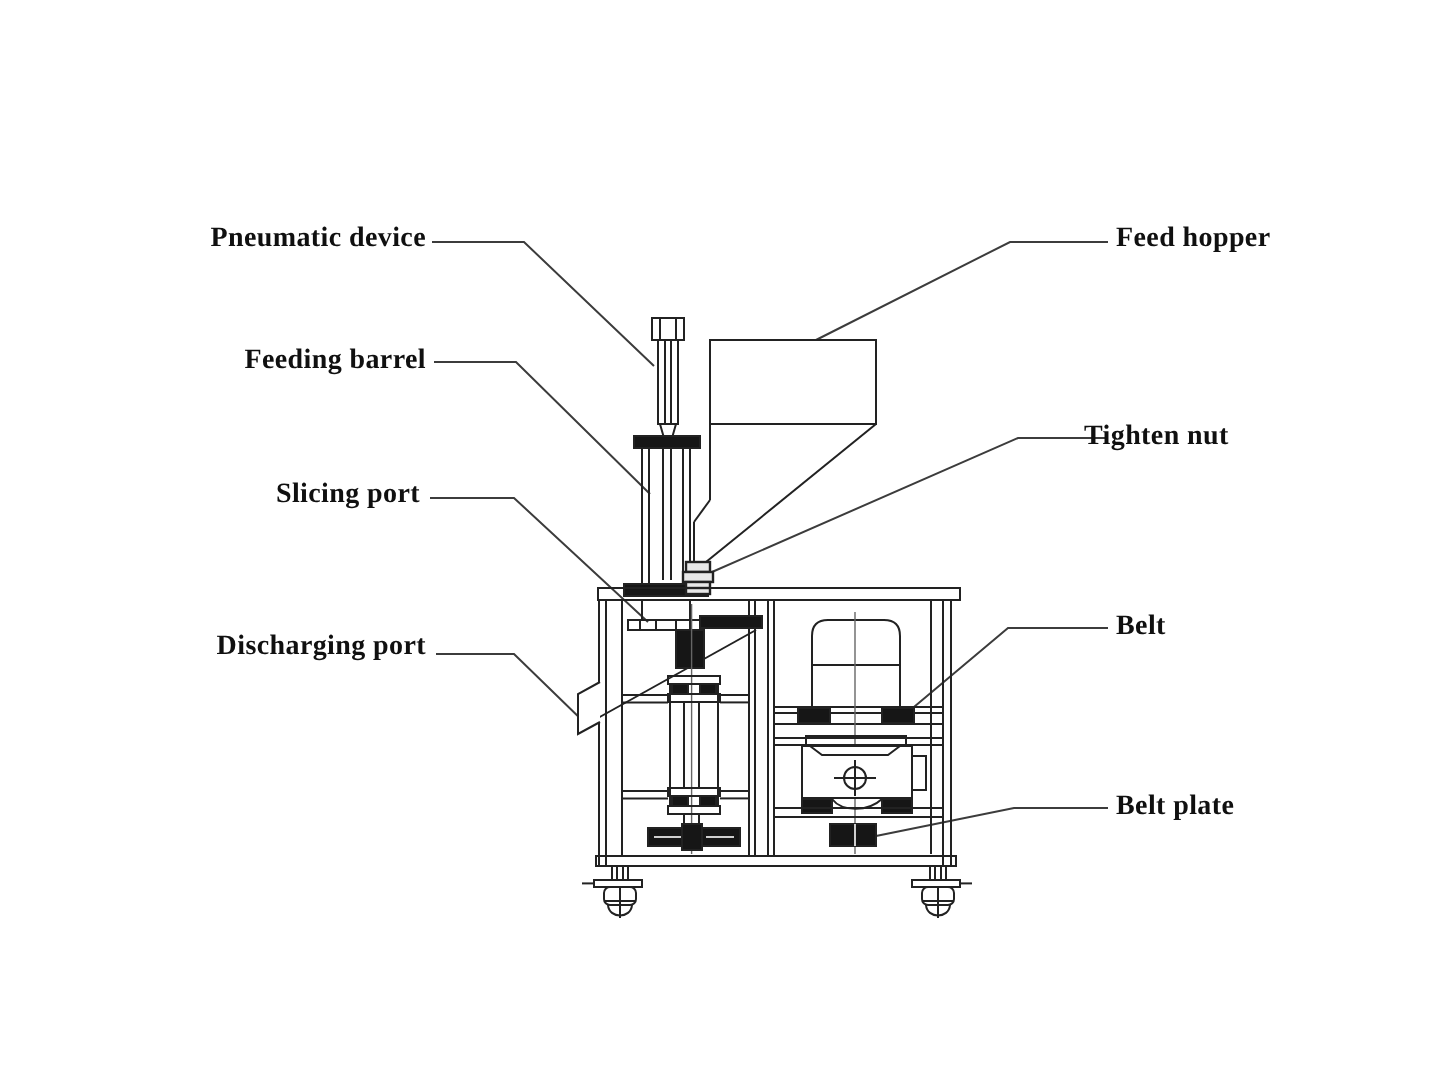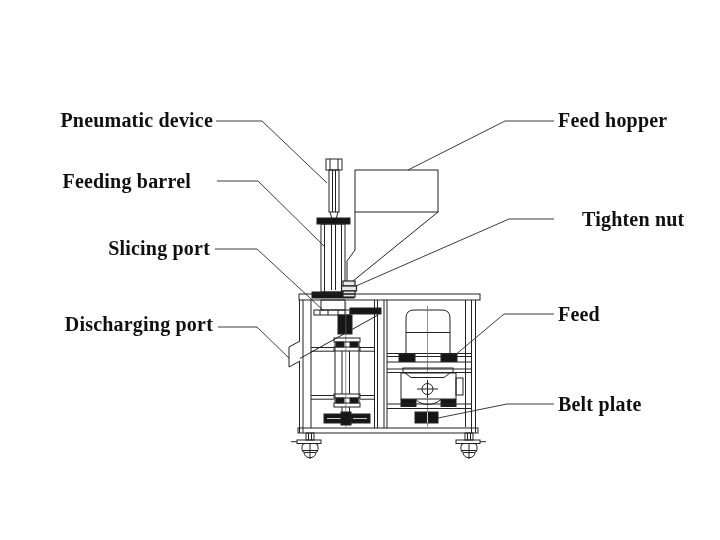--- a/index.html
+++ b/index.html
@@ -1,28 +1,28 @@
 <!DOCTYPE html>
 <html><head>
 <meta charset="utf-8">
 <style>
   html,body{margin:0;padding:0;}
   body{width:720px;height:540px;background:#ffffff;position:relative;overflow:hidden;
        font-family:"Liberation Serif", serif;}
   .stage{position:absolute;inset:0;width:720px;height:540px;}
   svg.drawing{position:absolute;left:0;top:0;}
-  .lbl{position:absolute;font-size:20px;font-weight:700;color:#101010;
+  .lbl{position:absolute;font-size:14px;font-weight:700;color:#101010;
        line-height:24px;white-space:nowrap;letter-spacing:0.2px;}
   .lbl.left-side{text-align:right;}
   #lbl-pneumatic{right:507px;top:108px;}
-  #lbl-barrel{right:529px;top:169px;}
+  #lbl-barrel{right:507px;top:169px;}
   #lbl-slicing{right:510px;top:236px;}
   #lbl-discharging{right:507px;top:312px;}
   #lbl-hopper{left:558px;top:108px;}
-  #lbl-nut{left:582px;top:207px;font-family:Liberation Serif, serif;}
+  #lbl-nut{left:542px;top:207px;font-family:Liberation Serif, serif;}
   #lbl-motor{left:558px;top:302px;}
   #lbl-pulley{left:558px;top:392px;}
 </style>
 </head>
 <body>
 
 <div class="stage">
 
   <svg class="drawing" width="720" height="540" viewBox="0 0 720 540" stroke="#222222" fill="none" stroke-width="1">
 
@@ -186,15 +186,15 @@
       <line x1="469" y1="443.5" x2="469" y2="459"></line>
     </g>
   </svg>
 
   <div class="lbl left-side" id="lbl-pneumatic">Pneumatic device</div>
   <div class="lbl left-side" id="lbl-barrel">Feeding barrel</div>
   <div class="lbl left-side" id="lbl-slicing">Slicing port</div>
   <div class="lbl" id="lbl-hopper">Feed hopper</div>
   <div class="lbl left-side" id="lbl-discharging">Discharging port</div>
   <div class="lbl" id="lbl-nut">Tighten nut</div>
-  <div class="lbl" id="lbl-motor">Feed</div>
+  <div class="lbl" id="lbl-motor">Belt</div>
   <div class="lbl" id="lbl-pulley">Belt plate</div>
 </div>
 
 </body></html>

